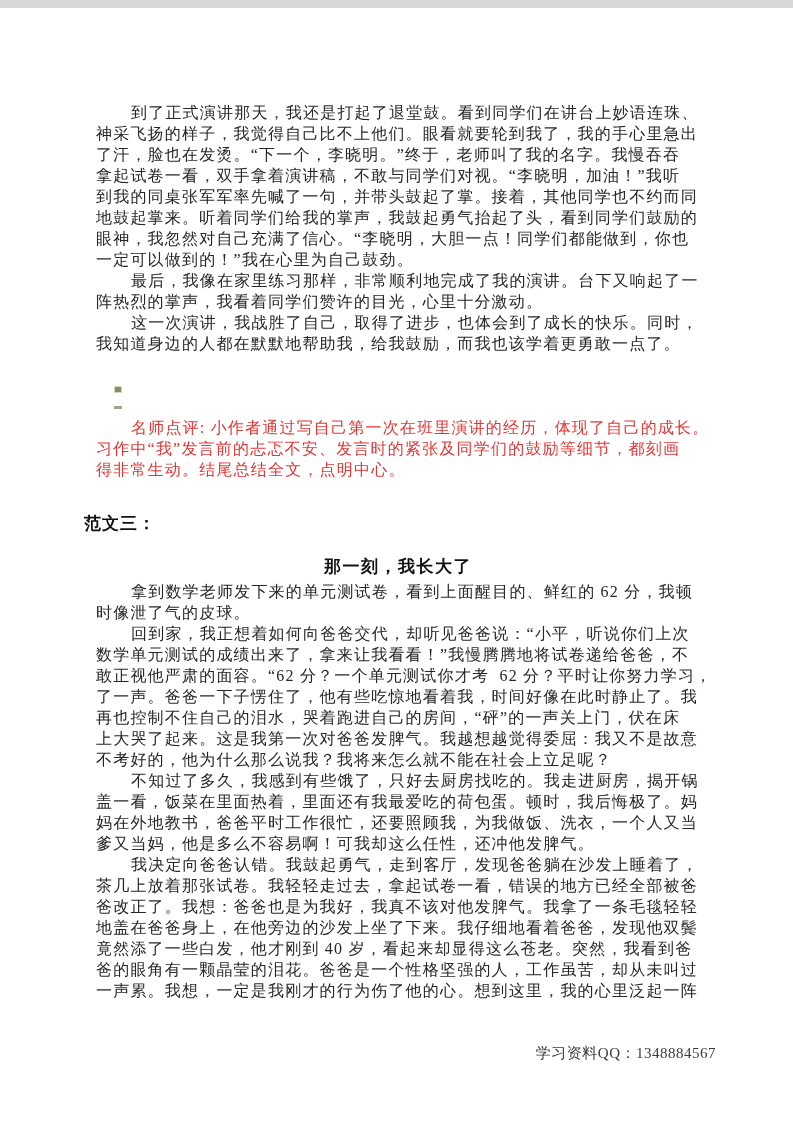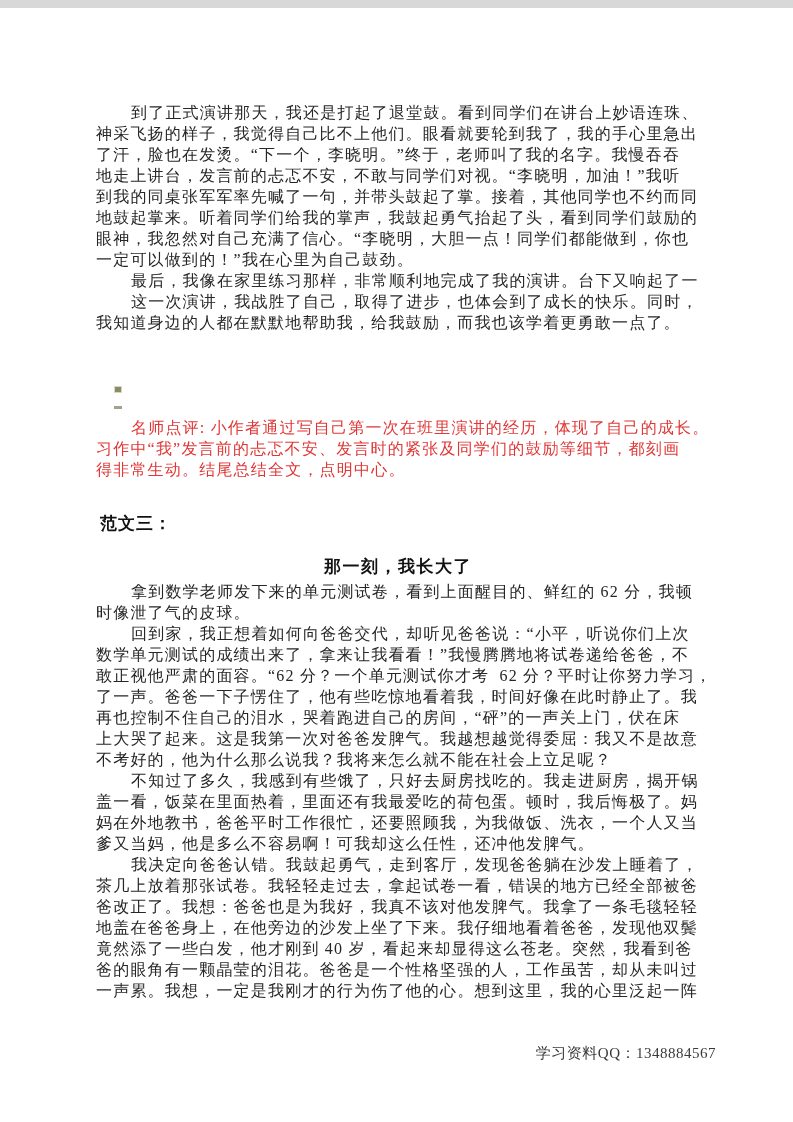--- a/index.html
+++ b/index.html
@@ -19,21 +19,21 @@
     line-height: 21px;
     height: 21px;
     font-size: 16px;
     letter-spacing: 1.2px;
     white-space: pre;
   }
   .tline.indent { padding-left: 35px; }
   .essay2 { top: 94px; }
   .comment { top: 409px; color: var(--red, #e03636); }
   .section-label {
-    position: absolute; left: 100px; top: 505px;
+    position: absolute; left: 84px; top: 505px;
     font-family: "Liberation Sans", "DejaVu Sans", sans-serif;
     font-weight: bold; font-size: 17px; line-height: 21px;
     letter-spacing: 1px; color: #111;
   }
   .essay-title {
     position: absolute; left: 96px; top: 548px; width: 604px;
     text-align: center;
     font-family: Liberation Serif, serif;
     font-weight: bold; font-size: 17px; line-height: 21px;
     letter-spacing: 1.5px; color: #111;
@@ -50,26 +50,27 @@
 </style>
 </head>
 <body>
 
 <div class="page">
 
   <div class="block essay2">
       <div class="tline indent">到了正式演讲那天，我还是打起了退堂鼓。看到同学们在讲台上妙语连珠、</div>
       <div class="tline">神采飞扬的样子，我觉得自己比不上他们。眼看就要轮到我了，我的手心里急出</div>
       <div class="tline">了汗，脸也在发烫。“下一个，李晓明。”终于，老师叫了我的名字。我慢吞吞</div>
-      <div class="tline">地走上讲台，发言前的忐忑不安，不敢与同学们对视。“李晓明，加油！”我听</div>
+      <div class="tline">拿起试卷一看，双手拿着演讲稿，不敢与同学们对视。“李晓明，加油！”我听</div>
       <div class="tline">到我的同桌张军军率先喊了一句，并带头鼓起了掌。接着，其他同学也不约而同</div>
       <div class="tline">地鼓起掌来。听着同学们给我的掌声，我鼓起勇气抬起了头，看到同学们鼓励的</div>
       <div class="tline">眼神，我忽然对自己充满了信心。“李晓明，大胆一点！同学们都能做到，你也</div>
       <div class="tline">一定可以做到的！”我在心里为自己鼓劲。</div>
       <div class="tline indent">最后，我像在家里练习那样，非常顺利地完成了我的演讲。台下又响起了一</div>
+      <div class="tline">阵热烈的掌声，我看着同学们赞许的目光，心里十分激动。</div>
       <div class="tline indent">这一次演讲，我战胜了自己，取得了进步，也体会到了成长的快乐。同时，</div>
       <div class="tline">我知道身边的人都在默默地帮助我，给我鼓励，而我也该学着更勇敢一点了。</div>
     </div>
 
   <div class="mark mark1"></div>
   <div class="mark mark2"></div>
 
   <div class="block comment">
       <div class="tline indent">名师点评: 小作者通过写自己第一次在班里演讲的经历，体现了自己的成长。</div>
       <div class="tline">习作中“我”发言前的忐忑不安、发言时的紧张及同学们的鼓励等细节，都刻画</div>

